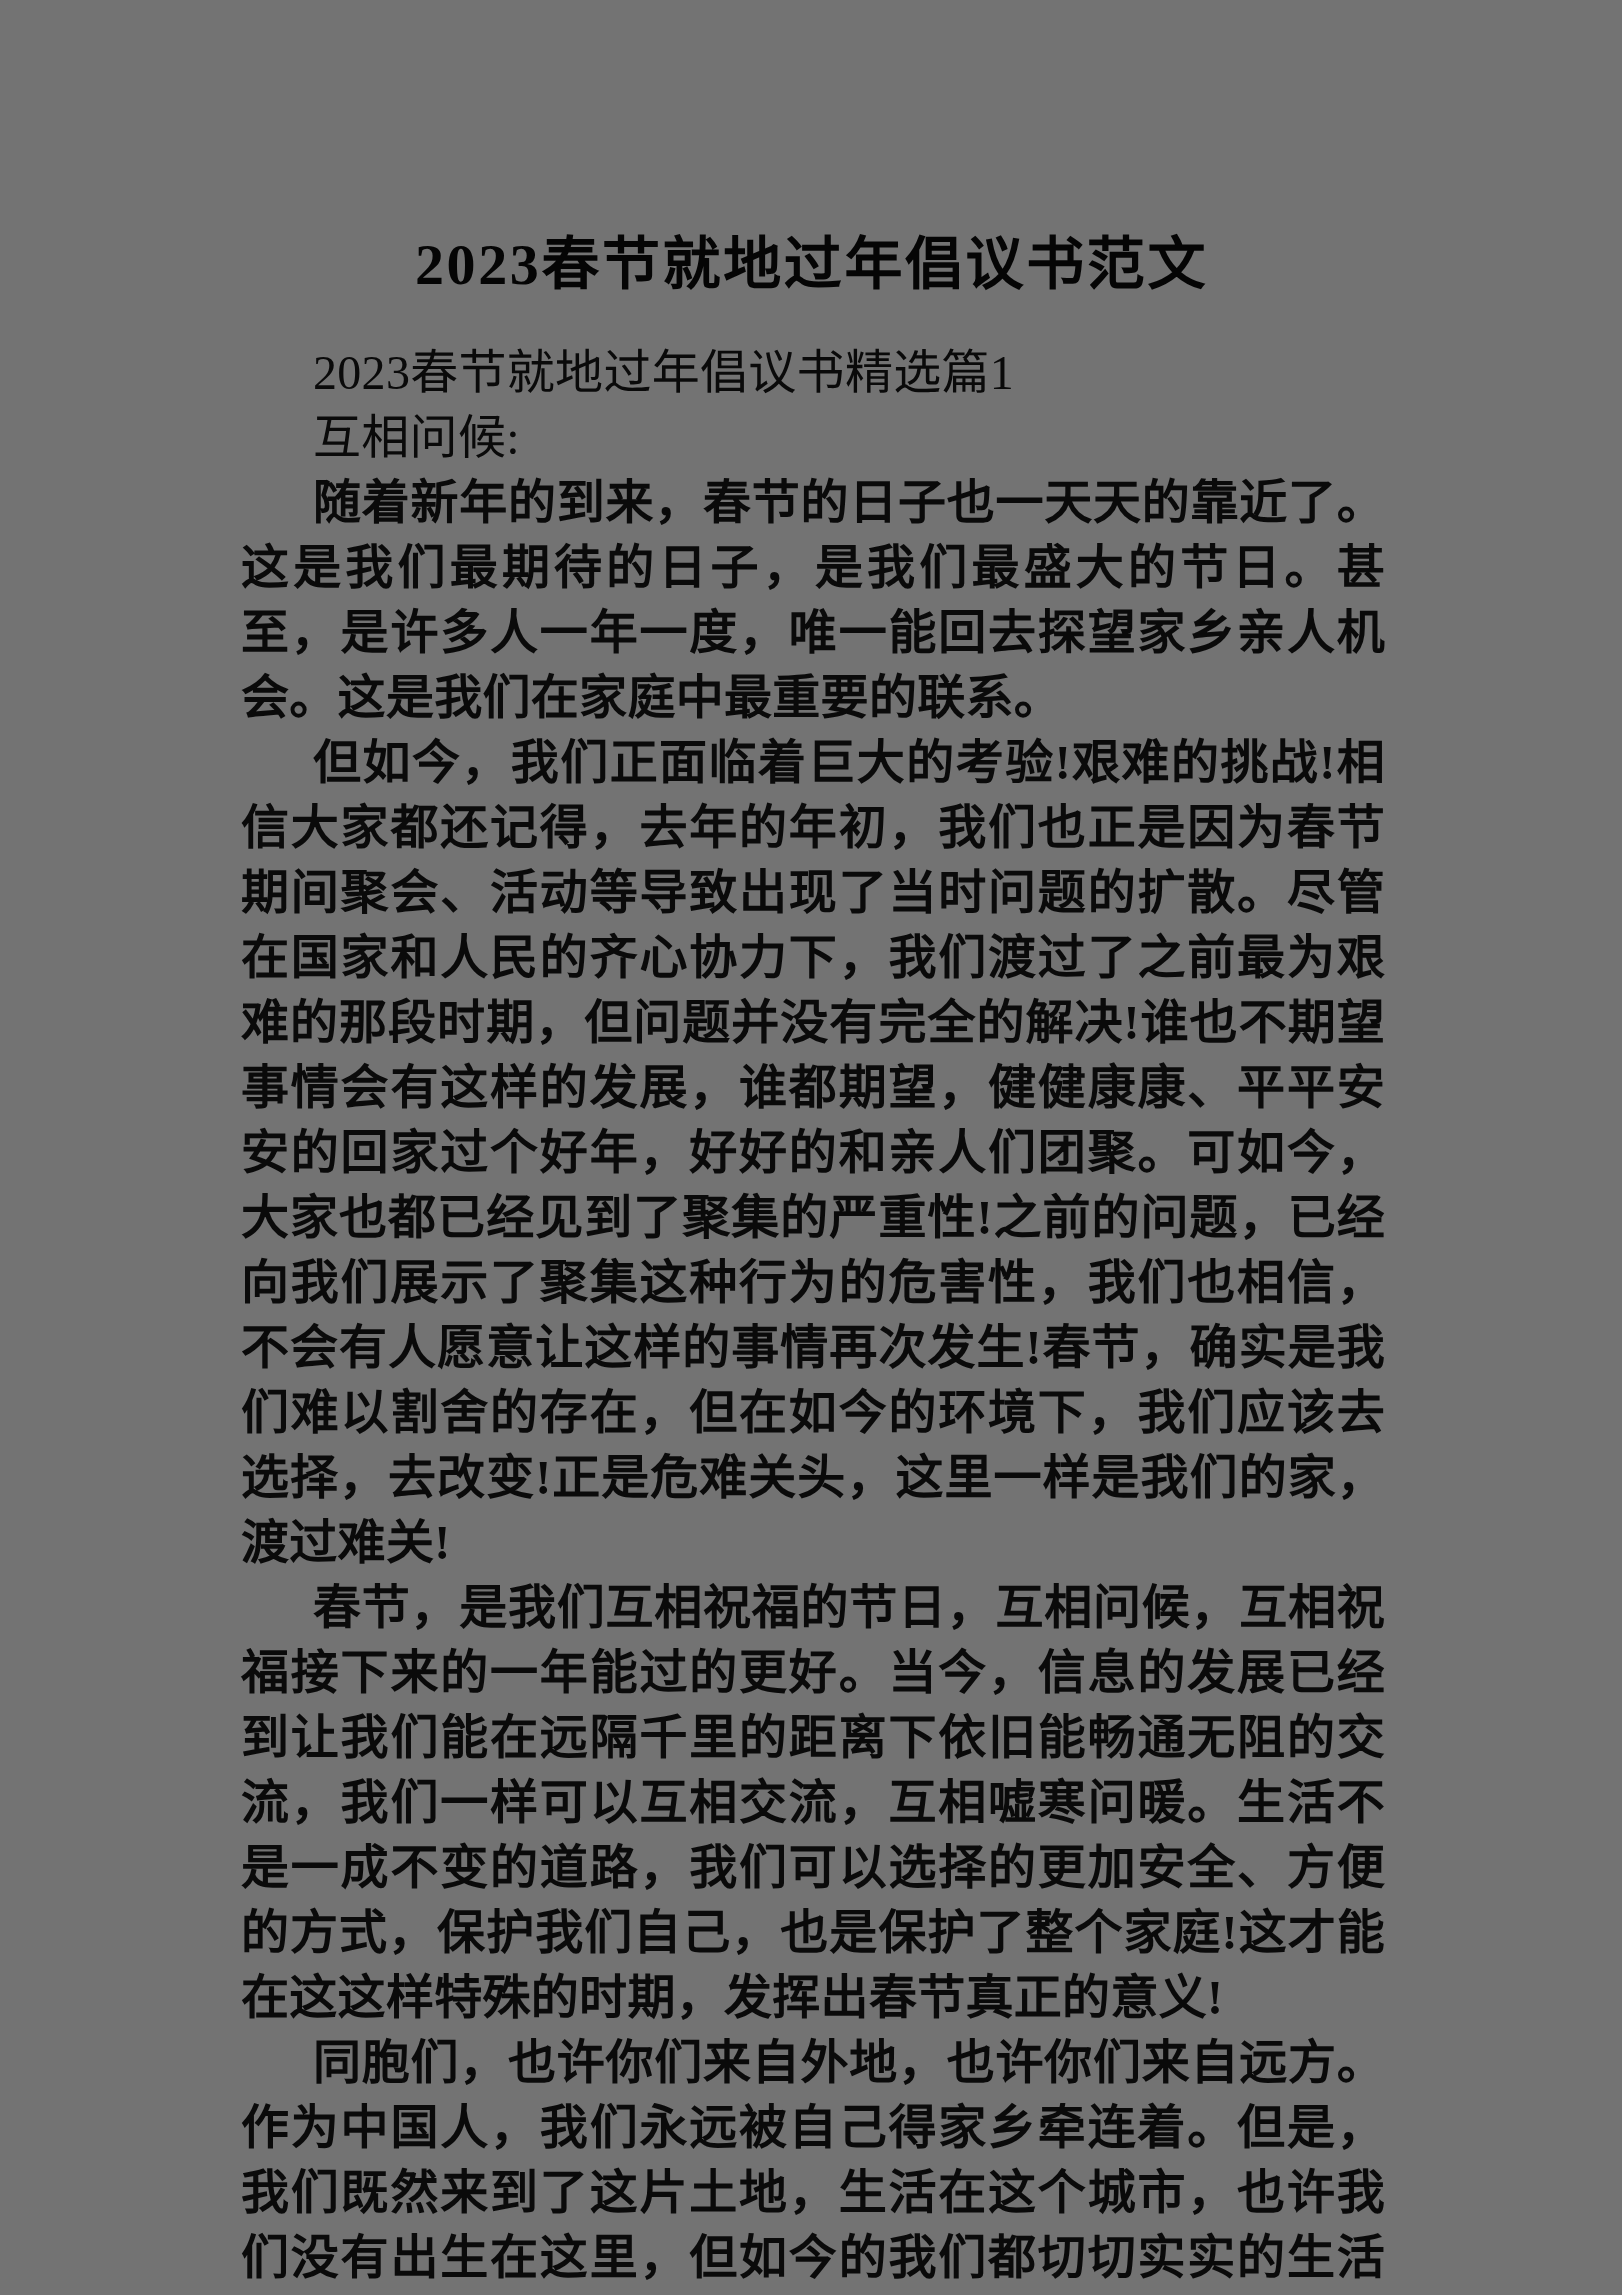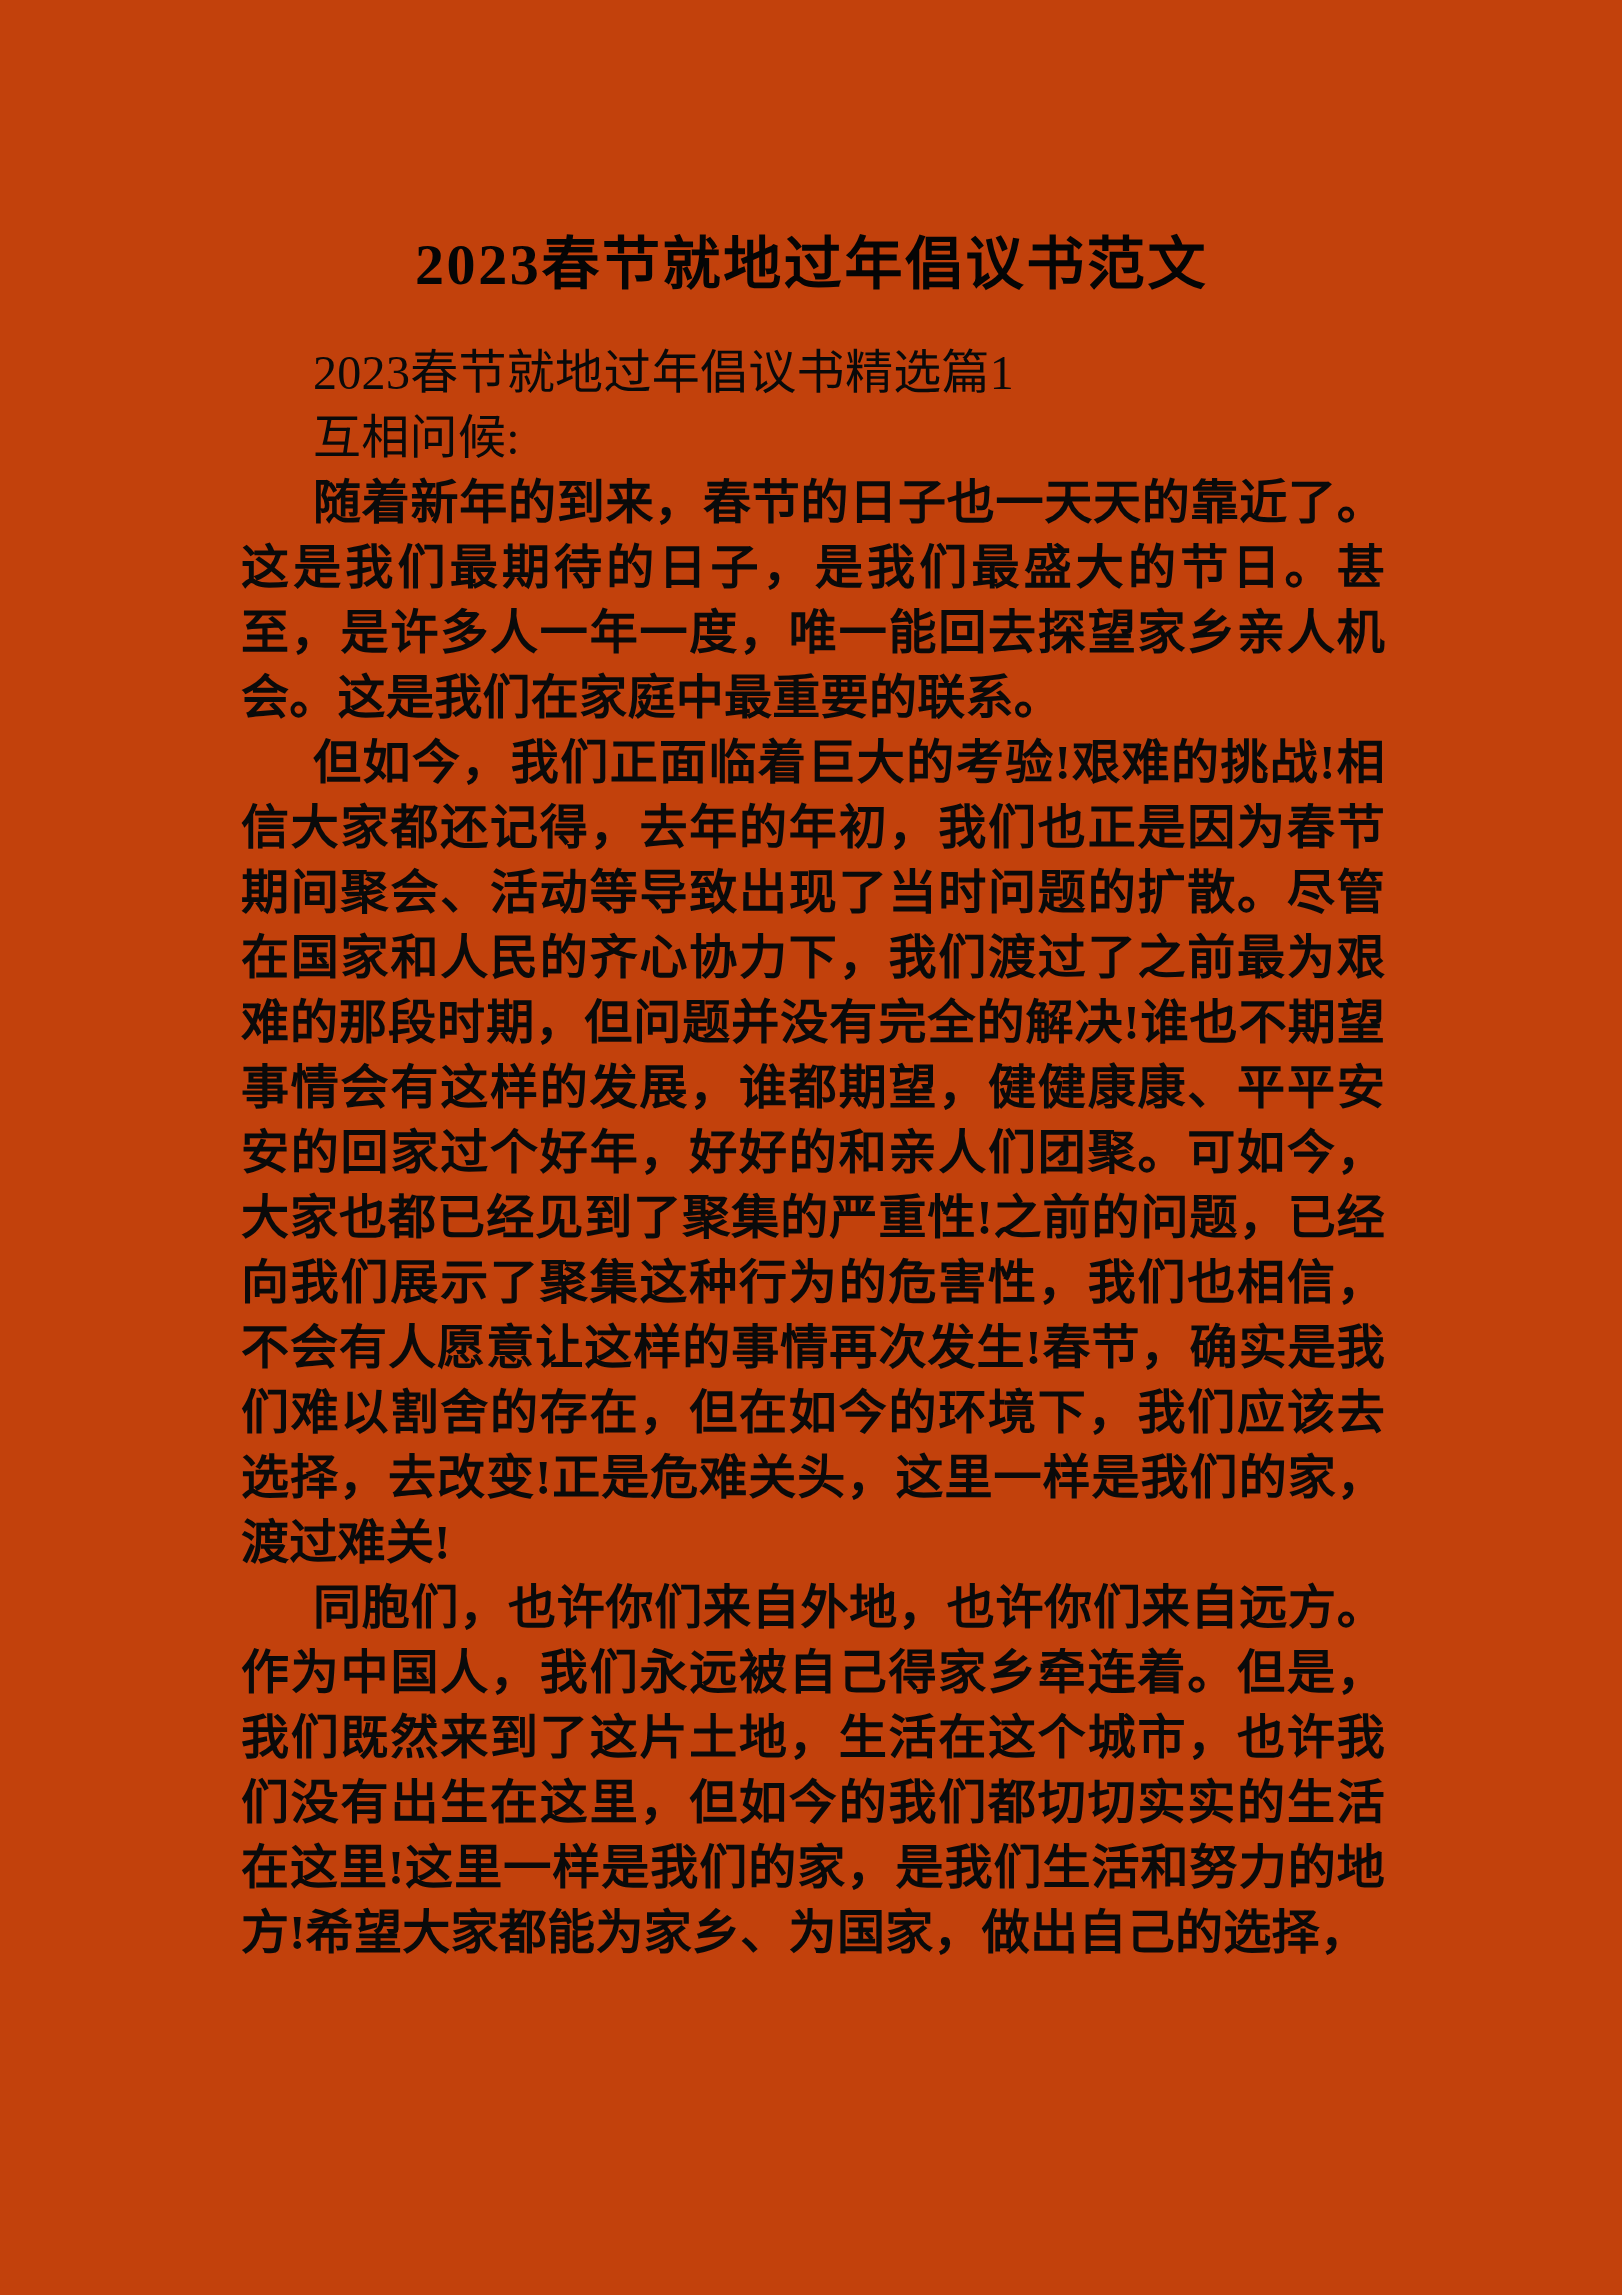--- a/index.html
+++ b/index.html
@@ -6,21 +6,21 @@
   html, body {
     margin: 0;
     padding: 0;
     background: #ffffff;
   }
 
   .page {
     position: relative;
     width: 1623px;
     height: 2295px;
-    background: #c2410c;
+    background: #737373;
     box-sizing: border-box;
     overflow: hidden;
     font-family: "Liberation Serif", "DejaVu Serif", serif;
     color: #0a0a0a;
   }
 
   
   .doc-title {
     position: absolute;
     left: 0;
@@ -81,19 +81,20 @@
 
     <p class="para subtitle">2023春节就地过年倡议书精选篇1</p>
 
     <p class="para salutation">互相问候:</p>
 
     <p class="para indent">随着新年的到来，春节的日子也一天天的靠近了。这是我们最期待的日子，是我们最盛大的节日。甚至，是许多人一年一度，唯一能回去探望家乡亲人机会。这是我们在家庭中最重要的联系。</p>
 
     <p class="para indent">但如今，我们正面临着巨大的考验!艰难的挑战!相信大家都还记得，去年的年初，我们也正是因为春节期间聚会、活动等导致出现了当时问题的扩散。尽管在国家和人民的齐心协力下，我们渡过了之前最为艰难的那段时期，但问题并没有完全的解决!谁也不期望事情会有这样的发展，谁都期望，健健康康、平平安安的回家过个好年，好好的和亲人们团聚。可如今，大家也都已经见到了聚集的严重性!之前的问题，已经向我们展示了聚集这种行为的危害性，我们也相信，不会有人愿意让这样的事情再次发生!春节，确实是我们难以割舍的存在，但在如今的环境下，我们应该去选择，去改变!正是危难关头，这里一样是我们的家，渡过难关!</p>
 
 
+    <p class="para indent">春节，是我们互相祝福的节日，互相问候，互相祝福接下来的一年能过的更好。当今，信息的发展已经到让我们能在远隔千里的距离下依旧能畅通无阻的交流，我们一样可以互相交流，互相嘘寒问暖。生活不是一成不变的道路，我们可以选择的更加安全、方便的方式，保护我们自己，也是保护了整个家庭!这才能在这这样特殊的时期，发挥出春节真正的意义!</p>
 
     <p class="para indent">同胞们，也许你们来自外地，也许你们来自远方。作为中国人，我们永远被自己得家乡牵连着。但是，我们既然来到了这片土地，生活在这个城市，也许我们没有出生在这里，但如今的我们都切切实实的生活在这里!这里一样是我们的家，是我们生活和努力的地方!希望大家都能为家乡、为国家，做出自己的选择，</p>
 
   </div>
 
 </div>
 
 
 </body></html>

